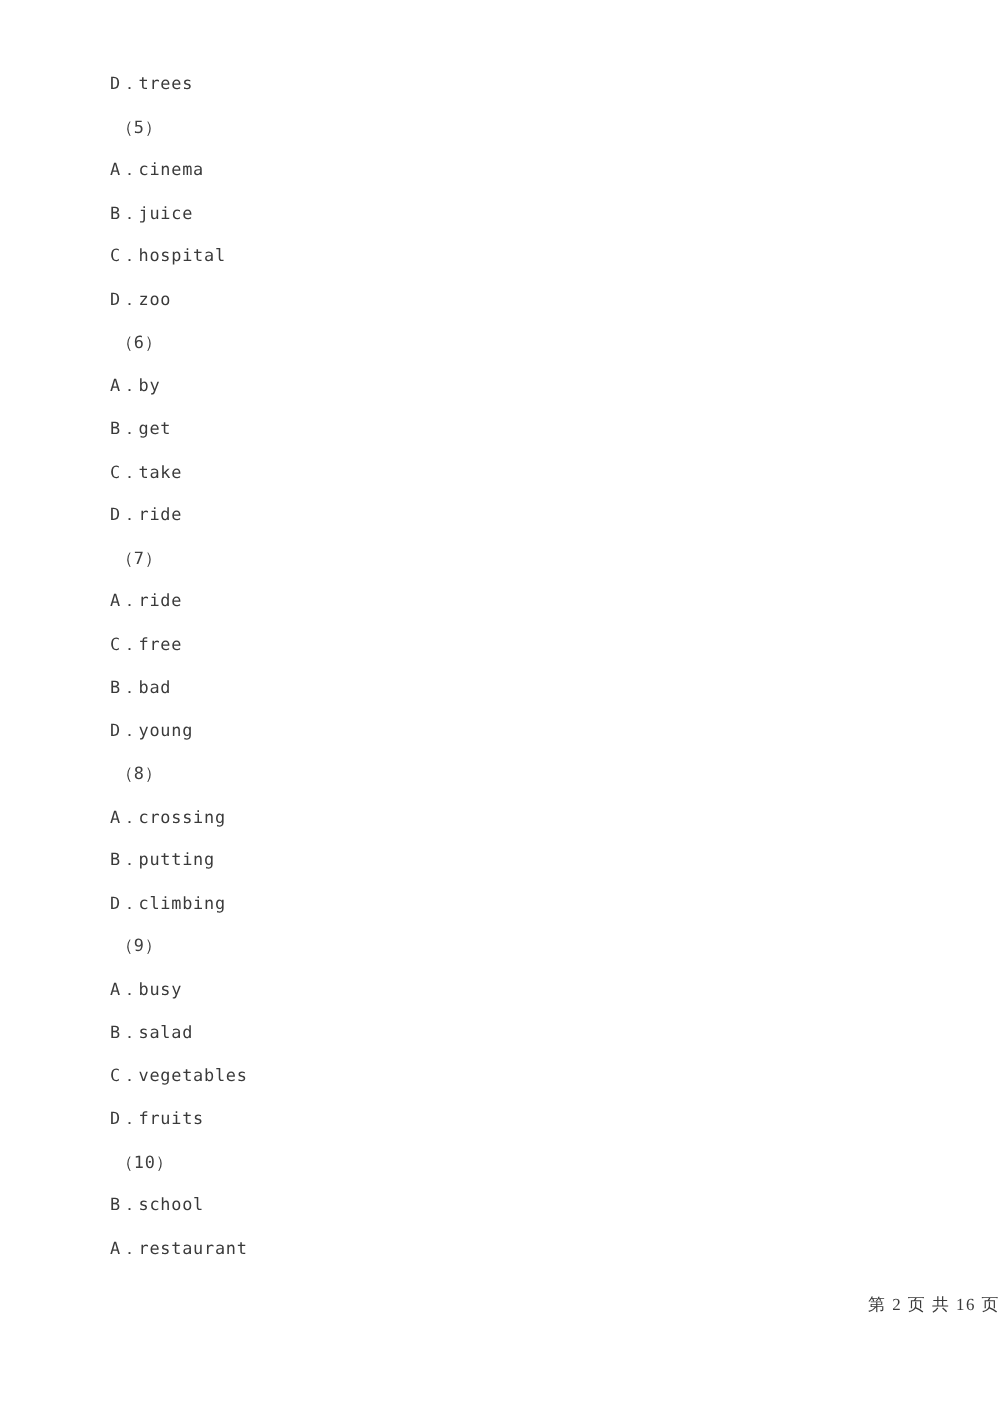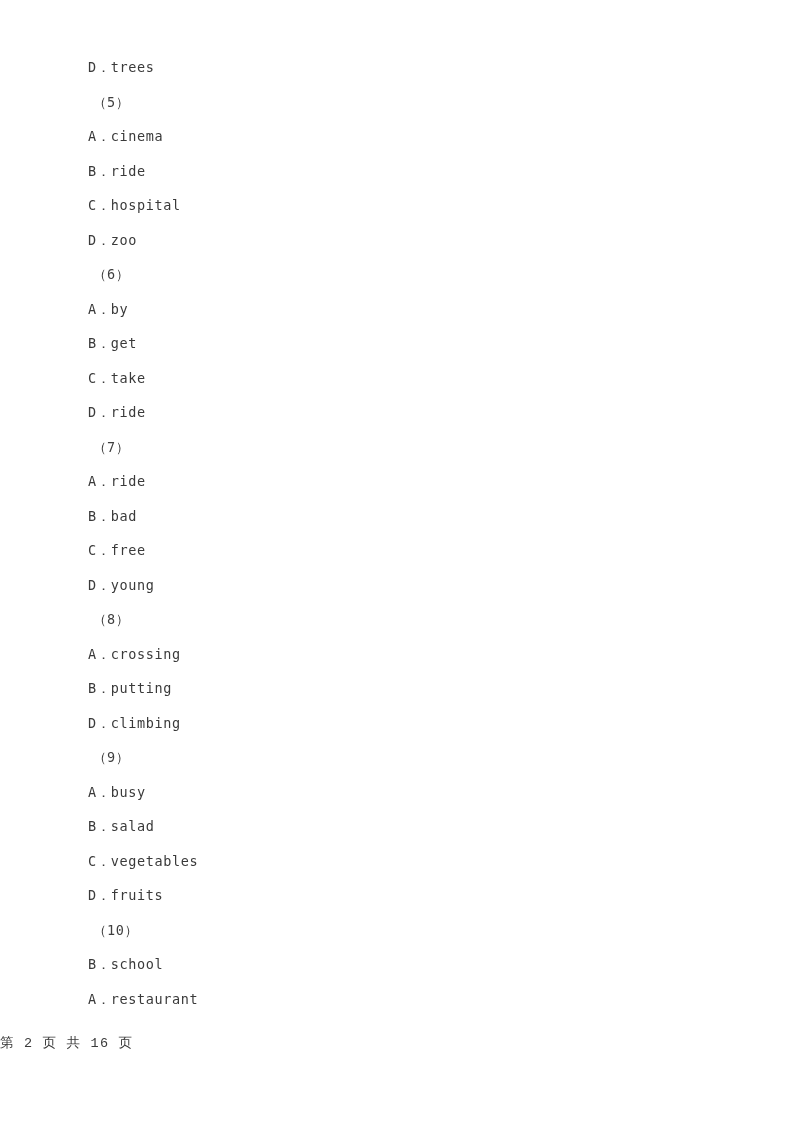--- a/index.html
+++ b/index.html
@@ -35,50 +35,50 @@
     color: #3f3f3f;
   }
   .line.option {
     padding-left: 0px;
   }
   .footer {
     position: absolute;
     left: 0;
     top: 1033px;
     width: 800px;
-    text-align: left;
+    text-align: right;
     font-size: 13.5px;
     line-height: 22px;
     color: #3a3a3a;
-    font-family: Liberation Mono, monospace;
+    font-family: Liberation Serif, serif;
     letter-spacing: 1.2px;
     white-space: pre;
   }
 </style>
 </head>
 <body>
 
 <div class="page">
 
   <div class="content">
       <div class="line option">D．trees</div>
       <div class="line question">（5）</div>
       <div class="line option">A．cinema</div>
-      <div class="line option">B．ride</div>
+      <div class="line option">B．juice</div>
       <div class="line option">C．hospital</div>
       <div class="line option">D．zoo</div>
       <div class="line question">（6）</div>
       <div class="line option">A．by</div>
       <div class="line option">B．get</div>
       <div class="line option">C．take</div>
       <div class="line option">D．ride</div>
       <div class="line question">（7）</div>
       <div class="line option">A．ride</div>
+      <div class="line option">C．free</div>
       <div class="line option">B．bad</div>
-      <div class="line option">C．free</div>
       <div class="line option">D．young</div>
       <div class="line question">（8）</div>
       <div class="line option">A．crossing</div>
       <div class="line option">B．putting</div>
       <div class="line option">D．climbing</div>
       <div class="line question">（9）</div>
       <div class="line option">A．busy</div>
       <div class="line option">B．salad</div>
       <div class="line option">C．vegetables</div>
       <div class="line option">D．fruits</div>

